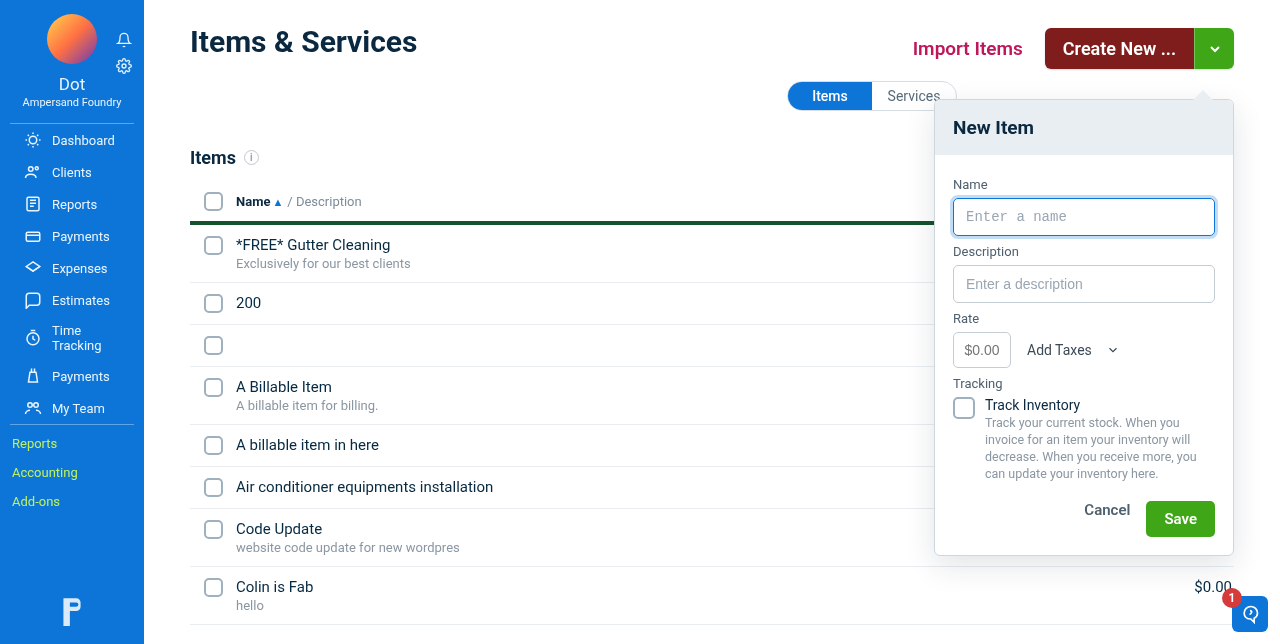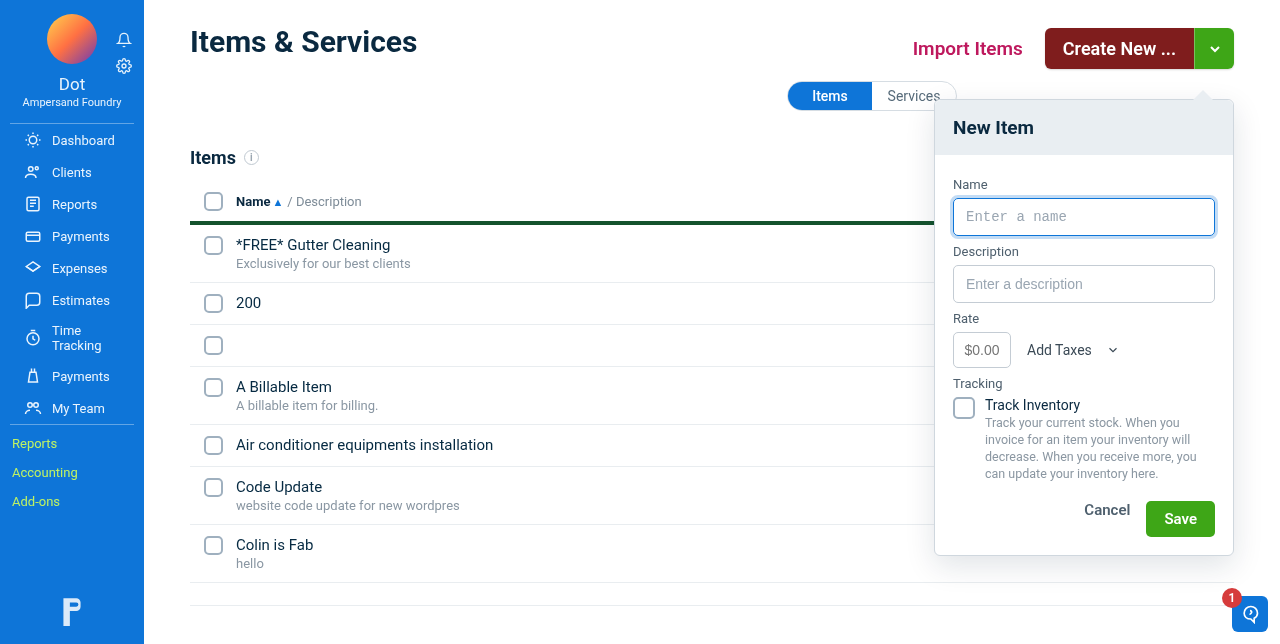--- a/index.html
+++ b/index.html
@@ -278,20 +278,30 @@
               <div class="item-desc">A billable item for billing.</div>
             </div>
             <div class="col-stock">9985</div>
             <div class="col-price"></div>
           </div>
           <div class="trow">
             <div class="col-check">
               <div class="chk"></div>
             </div>
             <div class="col-body">
+              <div class="item-name">A billable item in here</div>
+            </div>
+            <div class="col-stock">—</div>
+            <div class="col-price"></div>
+          </div>
+          <div class="trow">
+            <div class="col-check">
+              <div class="chk"></div>
+            </div>
+            <div class="col-body">
               <div class="item-name">Air conditioner equipments installation</div>
             </div>
             <div class="col-stock">—</div>
             <div class="col-price"></div>
           </div>
           <div class="trow">
             <div class="col-check">
               <div class="chk"></div>
             </div>
             <div class="col-body">

